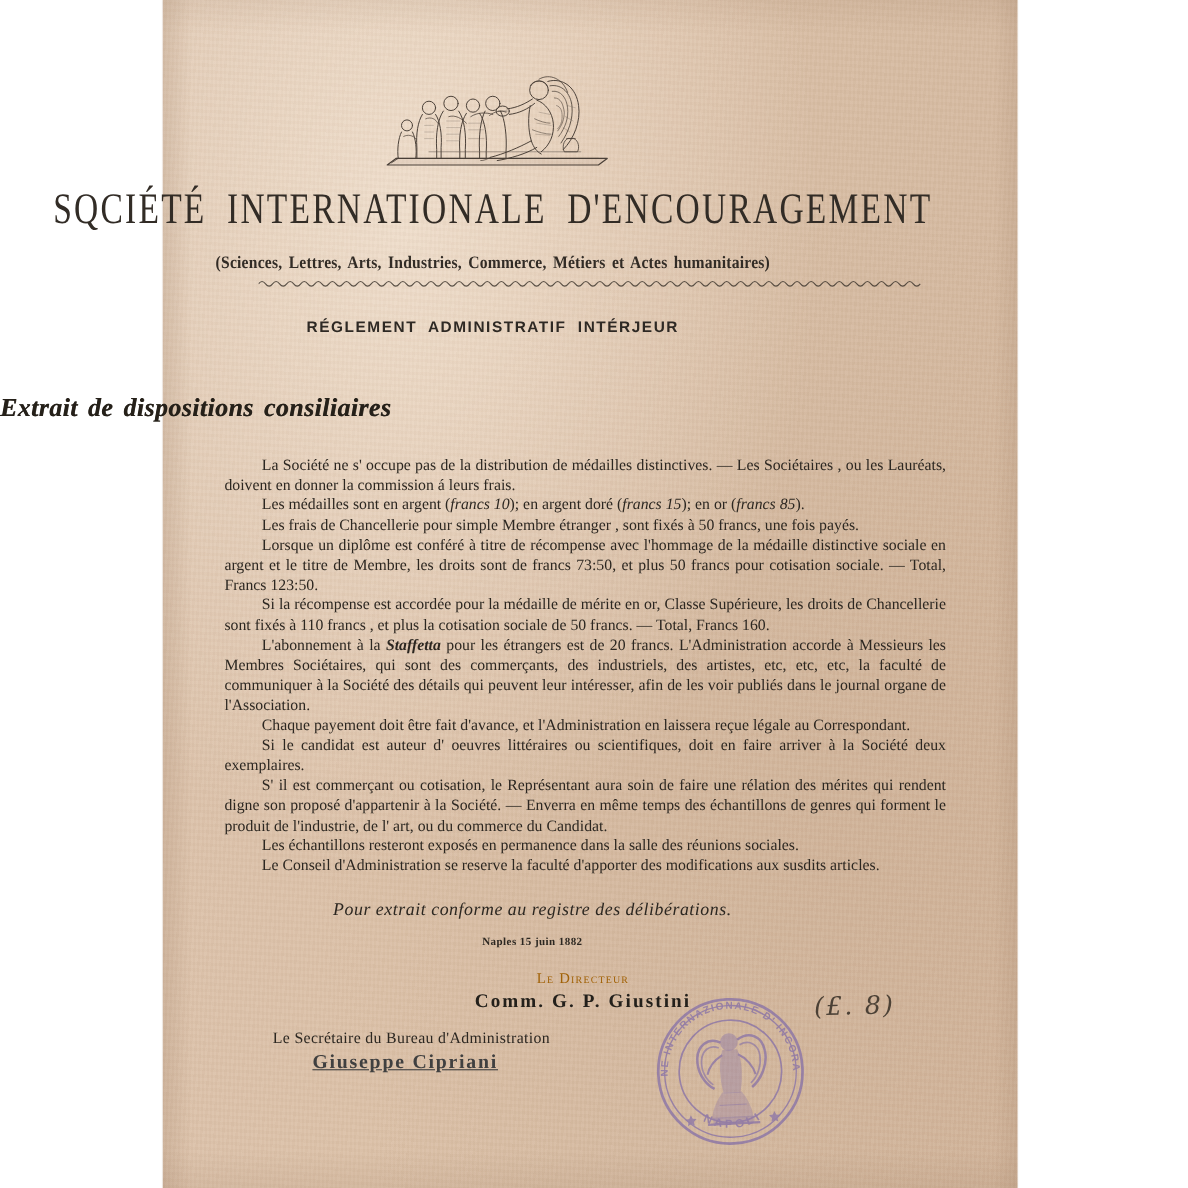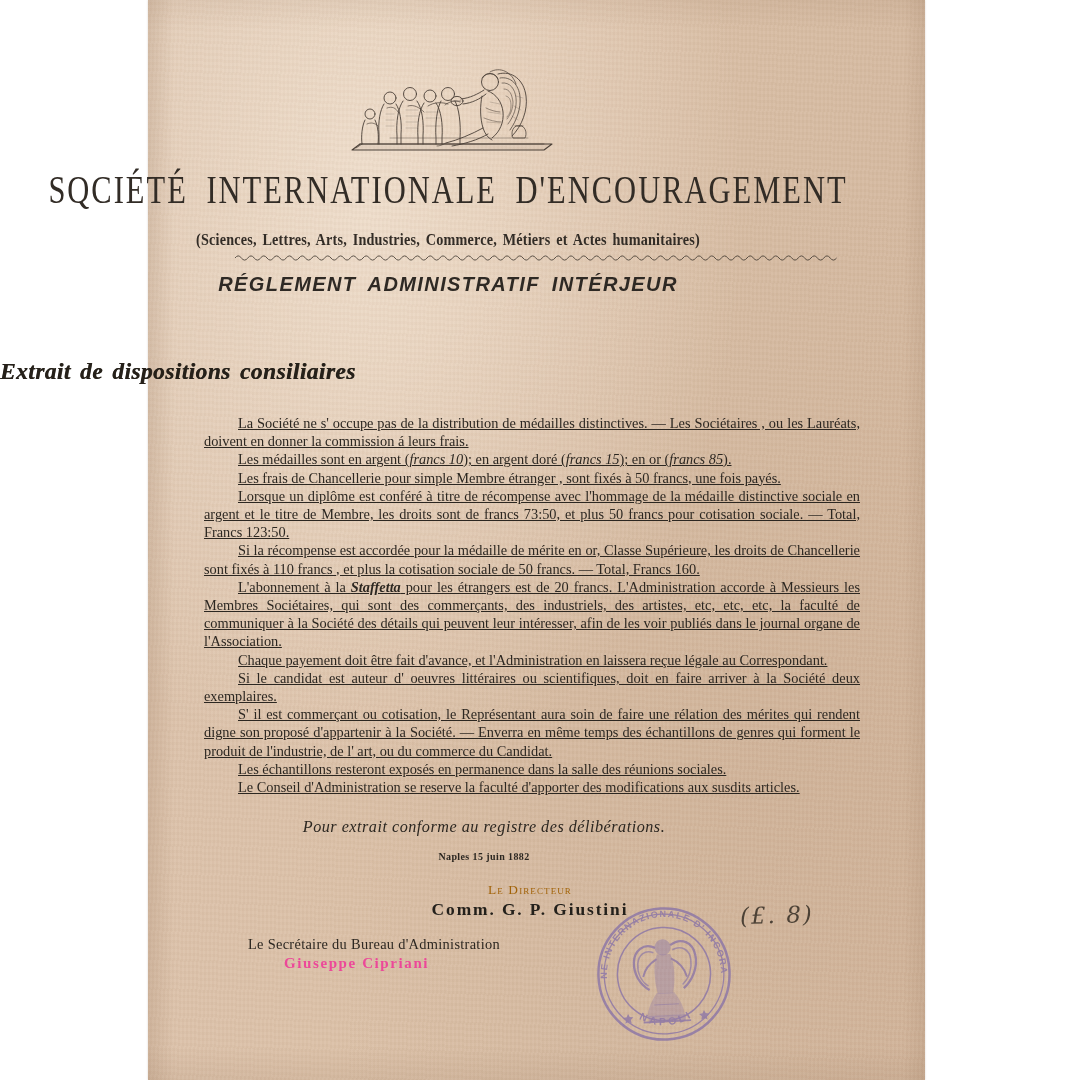--- a/index.html
+++ b/index.html
@@ -112,26 +112,25 @@
     left: 235px;
     top: 252px;
     width: 610px;
     height: 12px;
     opacity: 0.82;
   }
 
   #heading-reglement {
     position: absolute;
     left: 0; right: 0;
-    top: 273px;
+    top: 289px;
     text-align: center;
     font-family: "Liberation Sans", sans-serif;
-    font-style: italic;
-    font-weight: 700;
-    font-size: 20px;
+    font-weight: 700;
+    font-size: 14px;
     letter-spacing: 1.4px;
     word-spacing: 5px;
     color: #2e2924;
   }
 
   #heading-extrait {
     position: absolute;
     left: 0; right: 0;
     top: 358px;
     font-family: "Liberation Serif", serif;
@@ -149,21 +148,20 @@
     position: absolute;
     left: 204px;
     top: 414px;
     width: 656px;
     font-family: "Liberation Serif", serif;
     font-size: 14.35px;
     line-height: 18.2px;
     color: #2c2721;
     text-align: justify;
     text-justify: inter-word;
-    text-decoration: underline;
   }
   #body-text p {
     margin: 0;
     text-indent: 34px;
   }
   #body-text p .it { font-style: italic; }
   #body-text p .bi { font-style: italic; font-weight: 700; }
 
   
   #closing {
@@ -220,26 +218,27 @@
     text-align: left;
   }
   .sig-role-left {
     font-family: "Liberation Serif", serif;
     font-size: 14.4px;
     letter-spacing: 0.3px;
     color: #2c2721;
   }
   .sig-name-secretary {
     font-family: "Liberation Serif", serif;
-    font-size: 15px;
+    font-size: 18px;
     font-weight: 700;
     letter-spacing: 1.6px;
-    color: #ec4899;
+    color: #404040;
     margin-top: 2px;
     padding-left: 36px;
+    text-decoration: underline;
   }
 
   
   #hand-ref {
     position: absolute;
     left: 740px;
     top: 902px;
     font-family: "DejaVu Serif", serif;
     font-style: italic;
     font-size: 23px;

